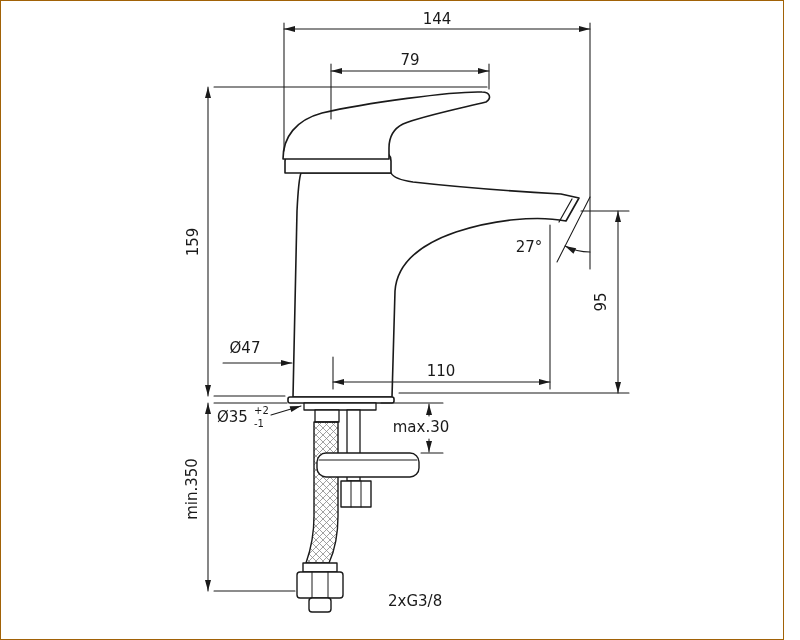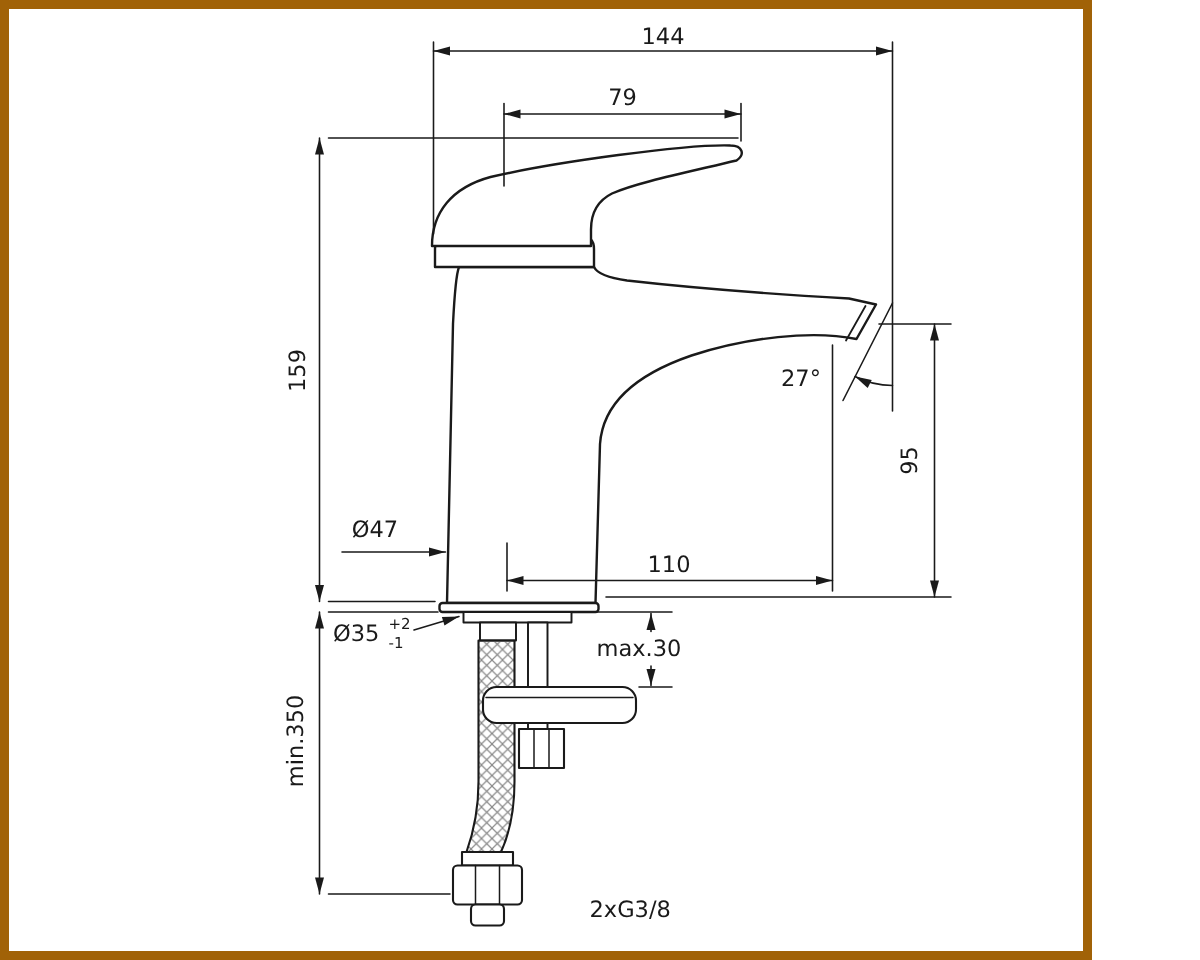--- a/index.html
+++ b/index.html
@@ -1,18 +1,18 @@
 <!DOCTYPE html>
 <html><head>
 <meta charset="utf-8">
 <style>
   html,body{margin:0;padding:0;background:#ffffff;}
   .frame{
-    width:728px;height:640px;box-sizing:border-box;
-    border:6px solid #a16207;background:#ffffff;overflow:hidden;
+    width:784px;height:640px;box-sizing:border-box;
+    border:1px solid #a16207;background:#ffffff;overflow:hidden;
   }
   svg{display:block;}
   text{
     font-family:"DejaVu Sans","Liberation Sans",sans-serif;
     font-size:15px;
   }
   text.small{font-size:10px;}
 </style>
 </head>
 <body>

